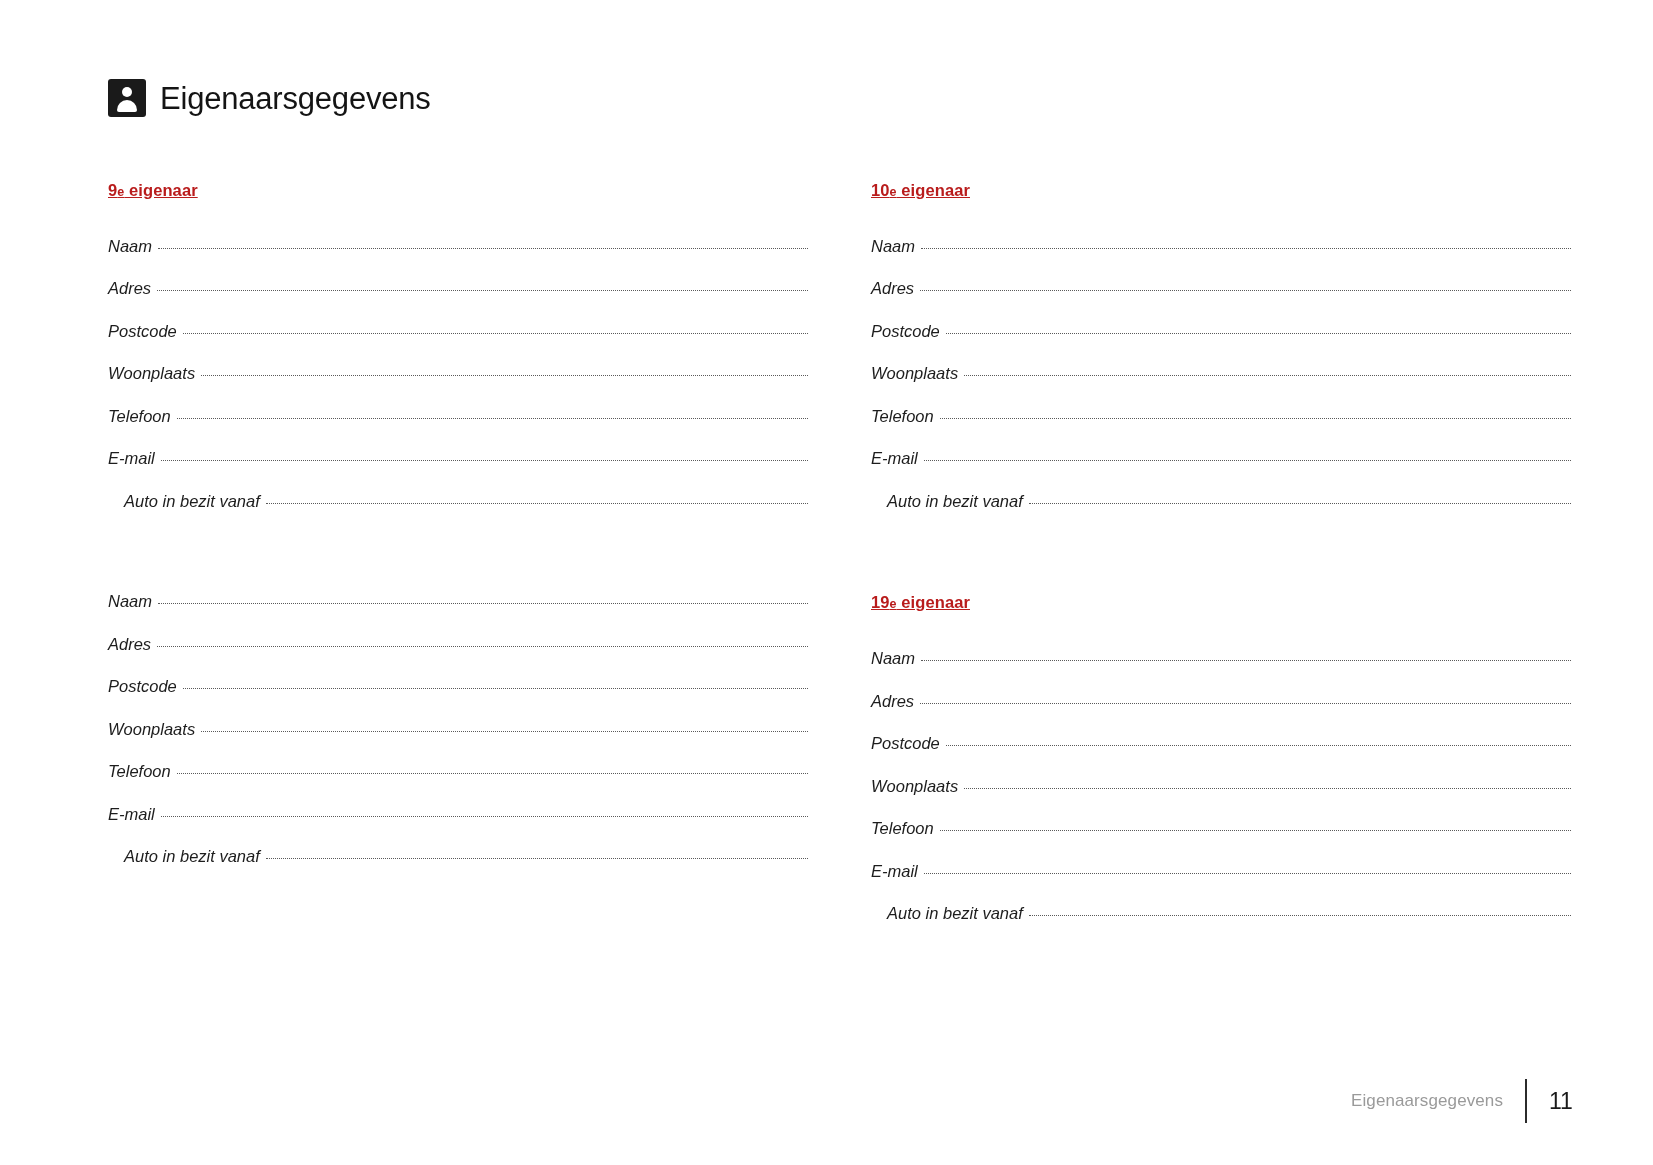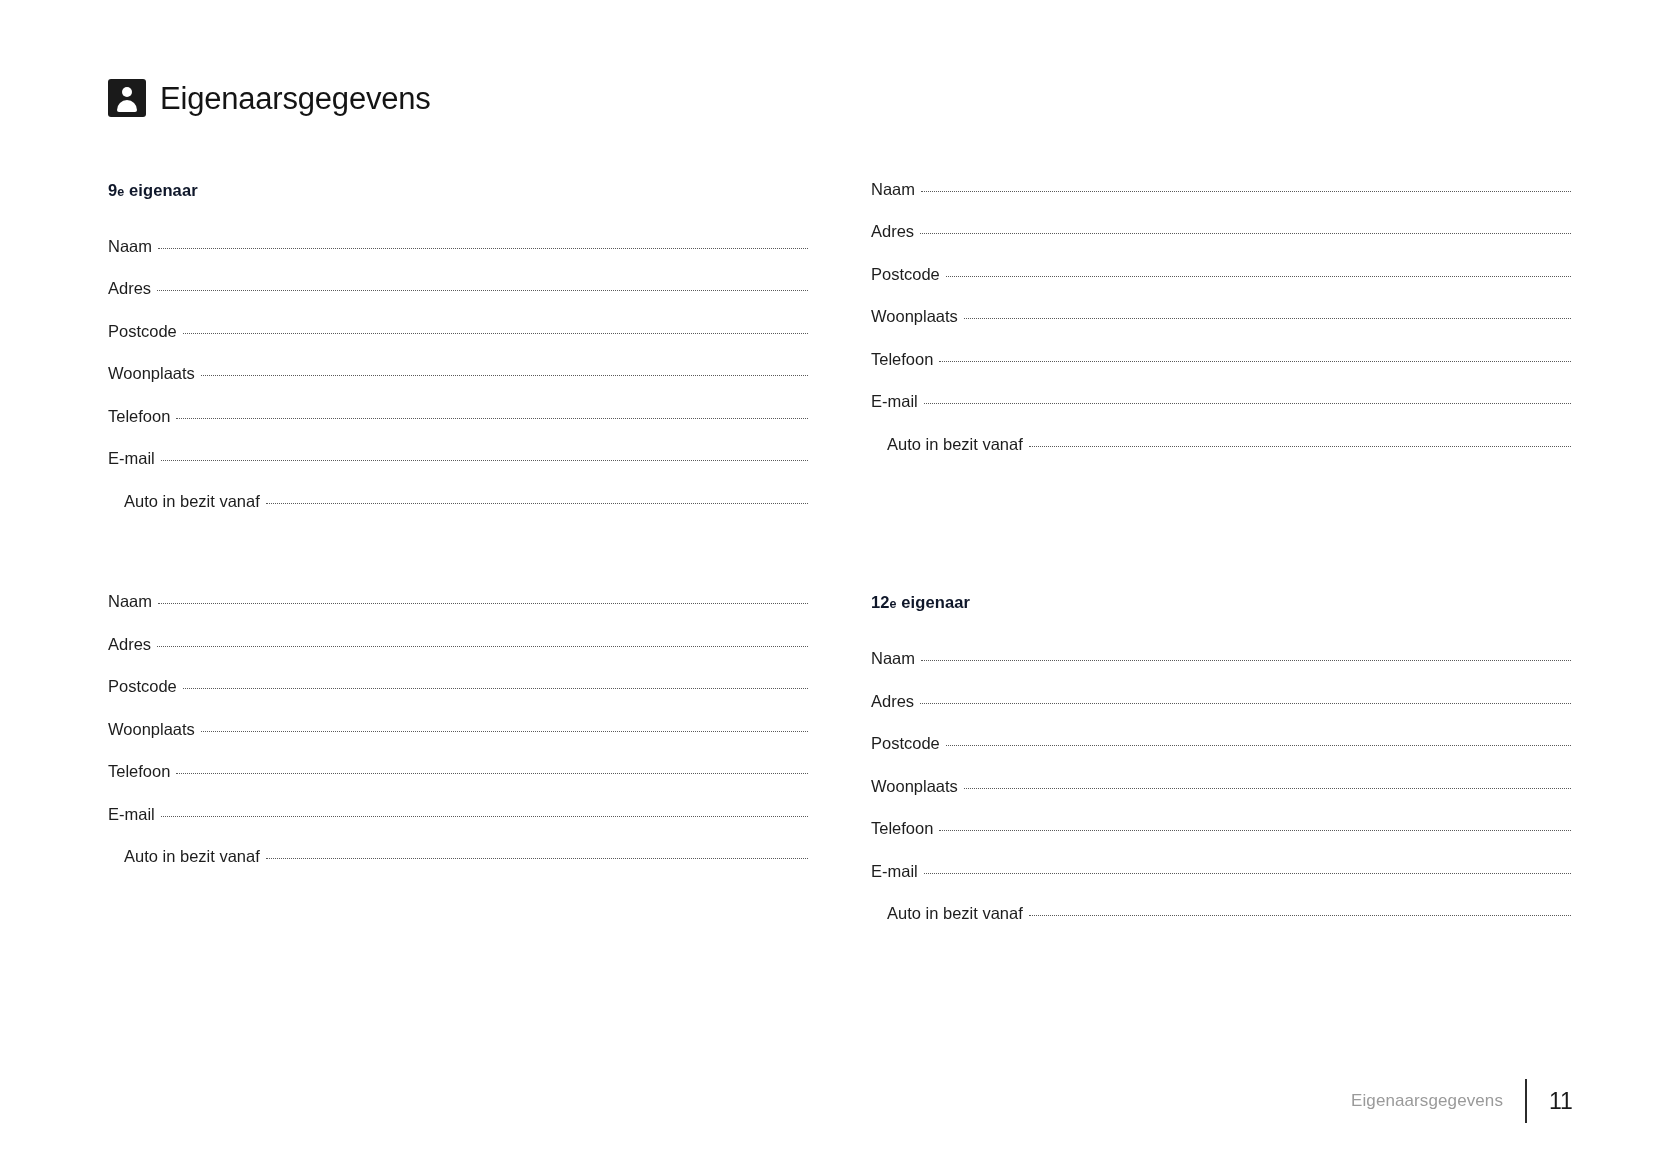--- a/index.html
+++ b/index.html
@@ -77,37 +77,39 @@
   }
   .owner-block {
     padding-bottom: 36px;
   }
   .owner-block.row2 {
     padding-top: 48px;
   }
   .owner-heading {
     font-size: 16.5px;
     font-weight: bold;
-    color: #0f172a;
+    color: #b91c1c;
     margin: 0 0 38px 0;
     letter-spacing: 0.1px;
+    text-decoration: underline;
   }
   .owner-heading .ord {
     font-size: 12.5px;
     font-weight: bold;
   }
 
   .field-row {
     display: flex;
     align-items: baseline;
     font-size: 16.5px;
     color: #1d1d1d;
     line-height: 1;
     margin-bottom: 26px;
     white-space: nowrap;
+    font-style: italic;
   }
   .field-row:last-child {
     margin-bottom: 0;
     margin-left: 16px;
   }
   .field-label {
     flex: 0 0 auto;
     padding-right: 6px;
   }
   .dots {
@@ -187,20 +189,21 @@
         <span class="field-label">E-mail</span>
         <span class="dots"></span>
       </div>
       <div class="field-row">
         <span class="field-label">Auto in bezit vanaf</span>
         <span class="dots"></span>
       </div>
     </section>
 
     <section class="owner-block">
+      <h2 class="owner-heading"><span>10</span><span class="ord">e</span><span> eigenaar</span></h2>
 
       <div class="field-row">
         <span class="field-label">Naam</span>
         <span class="dots"></span>
       </div>
       <div class="field-row">
         <span class="field-label">Adres</span>
         <span class="dots"></span>
       </div>
       <div class="field-row">
@@ -251,21 +254,21 @@
         <span class="field-label">E-mail</span>
         <span class="dots"></span>
       </div>
       <div class="field-row">
         <span class="field-label">Auto in bezit vanaf</span>
         <span class="dots"></span>
       </div>
     </section>
 
     <section class="owner-block row2">
-      <h2 class="owner-heading"><span>12</span><span class="ord">e</span><span> eigenaar</span></h2>
+      <h2 class="owner-heading"><span>19</span><span class="ord">e</span><span> eigenaar</span></h2>
 
       <div class="field-row">
         <span class="field-label">Naam</span>
         <span class="dots"></span>
       </div>
       <div class="field-row">
         <span class="field-label">Adres</span>
         <span class="dots"></span>
       </div>
       <div class="field-row">

